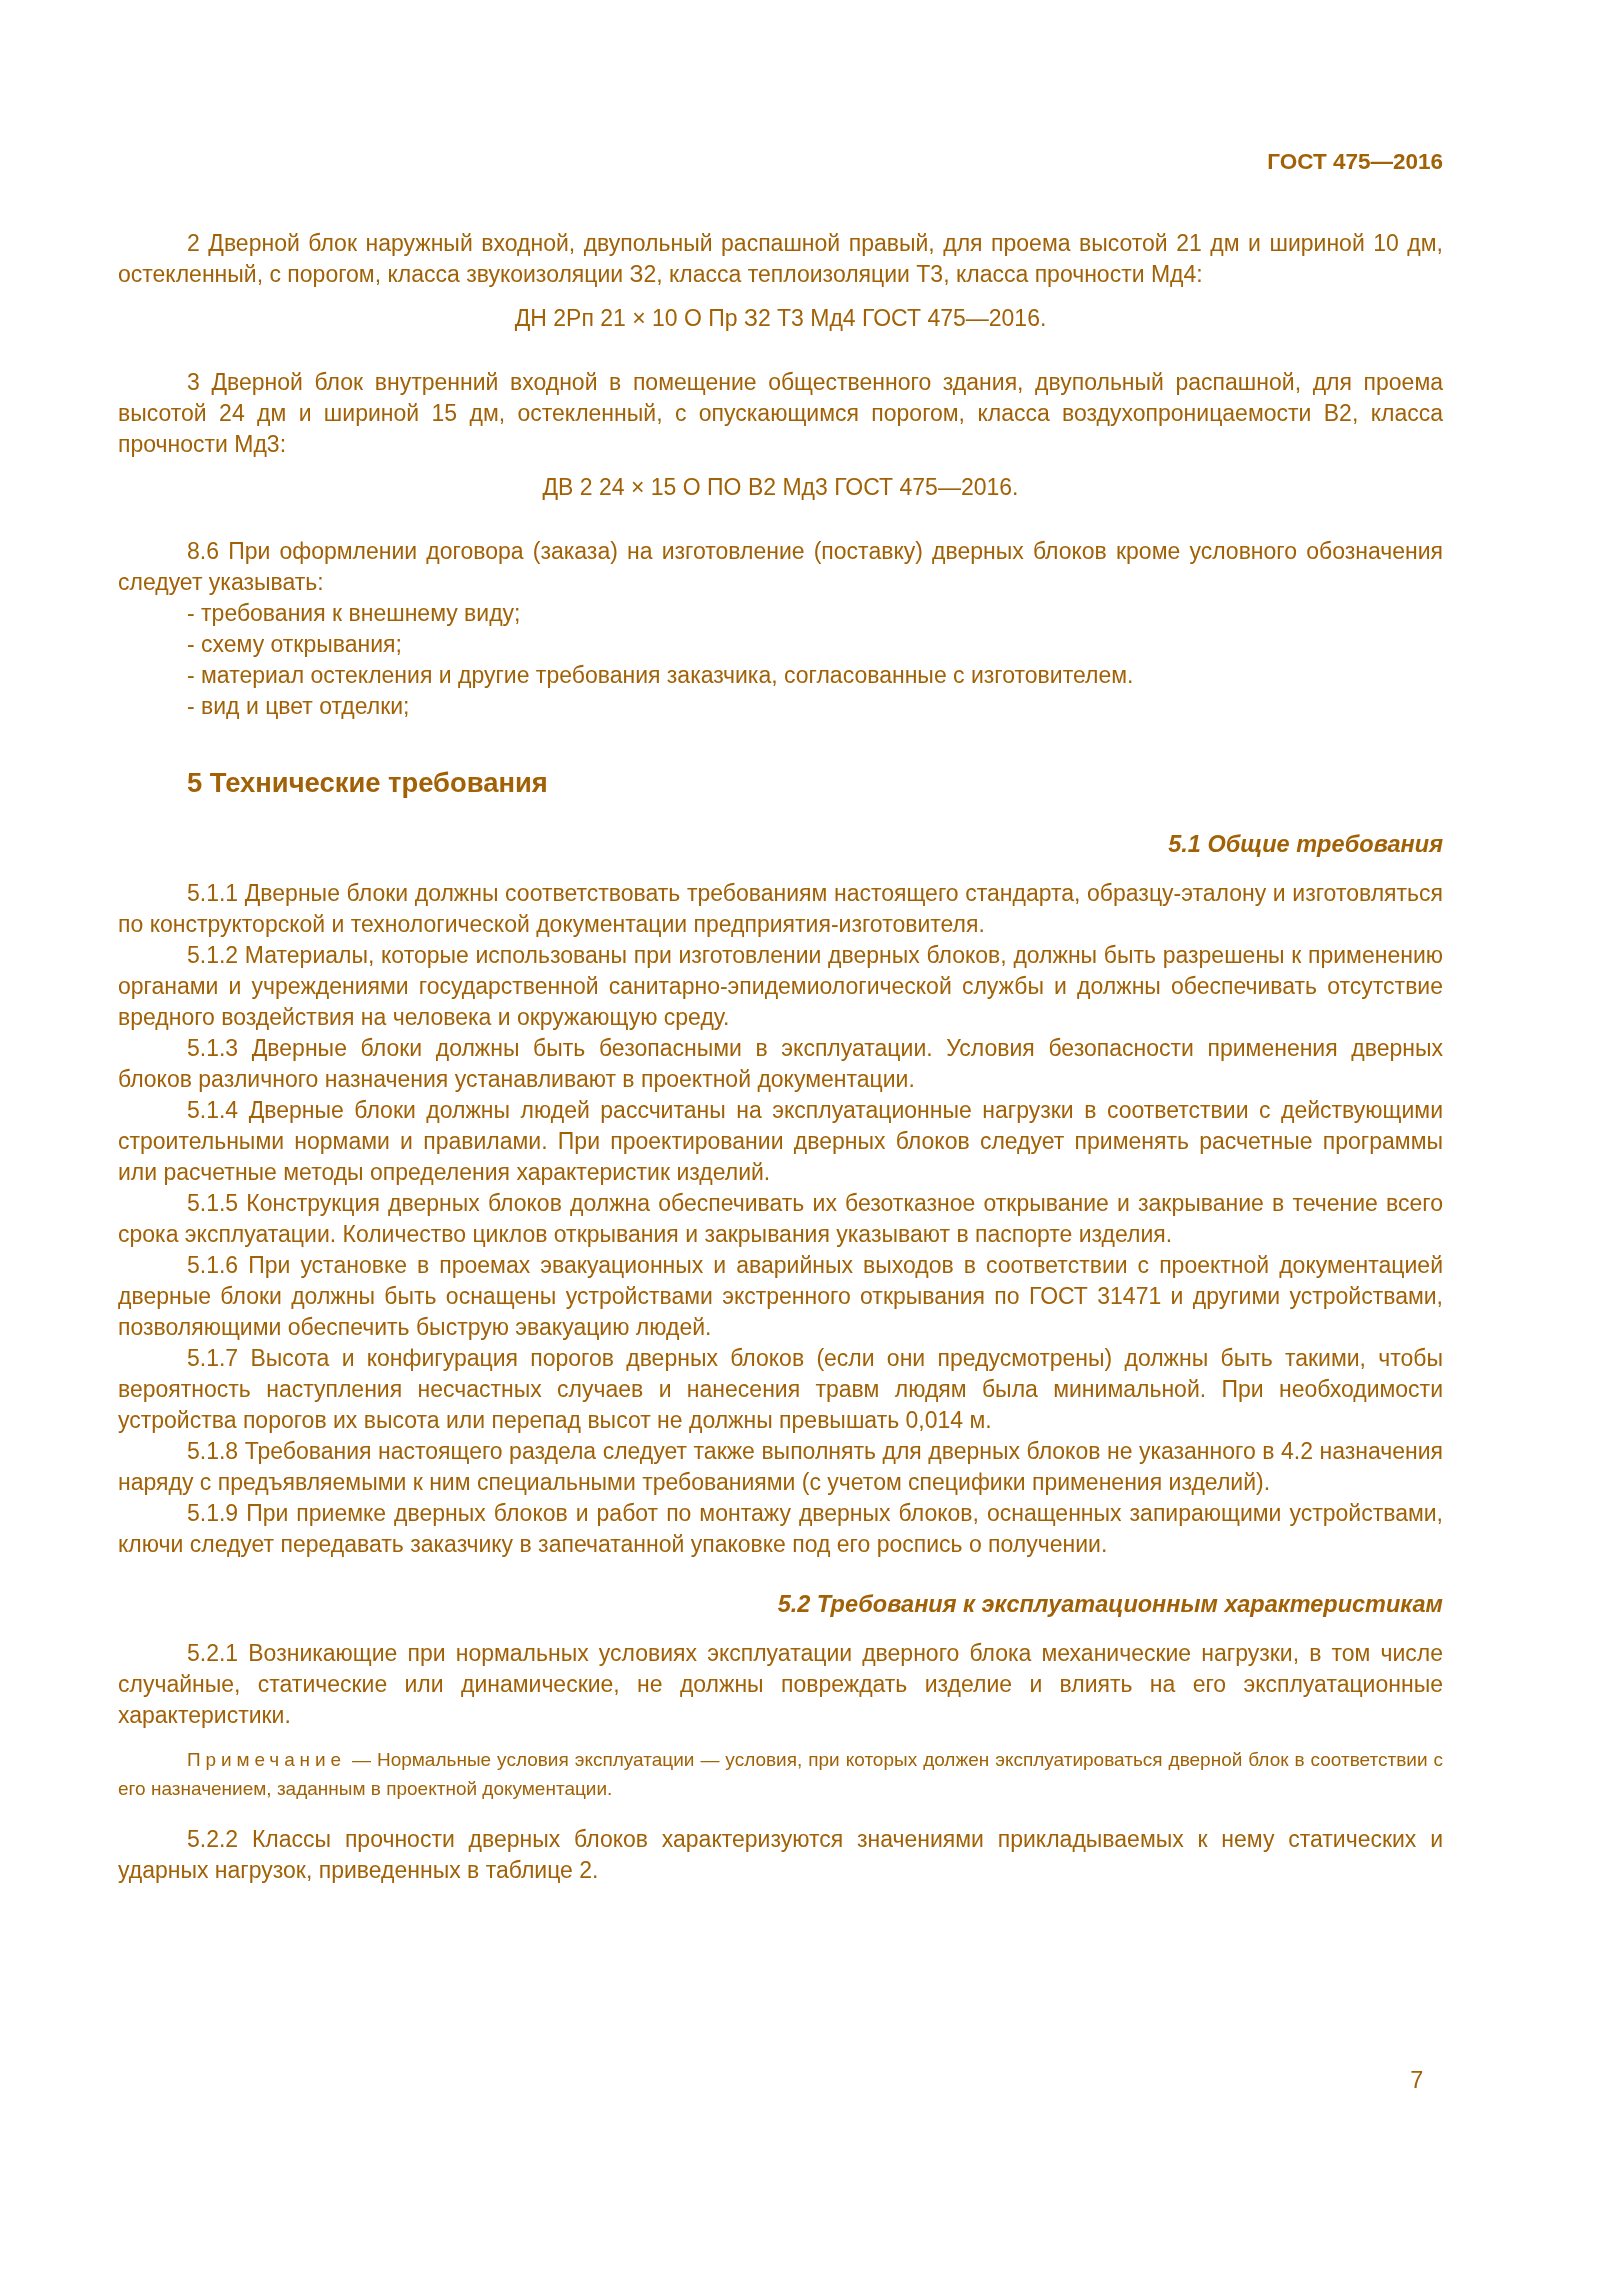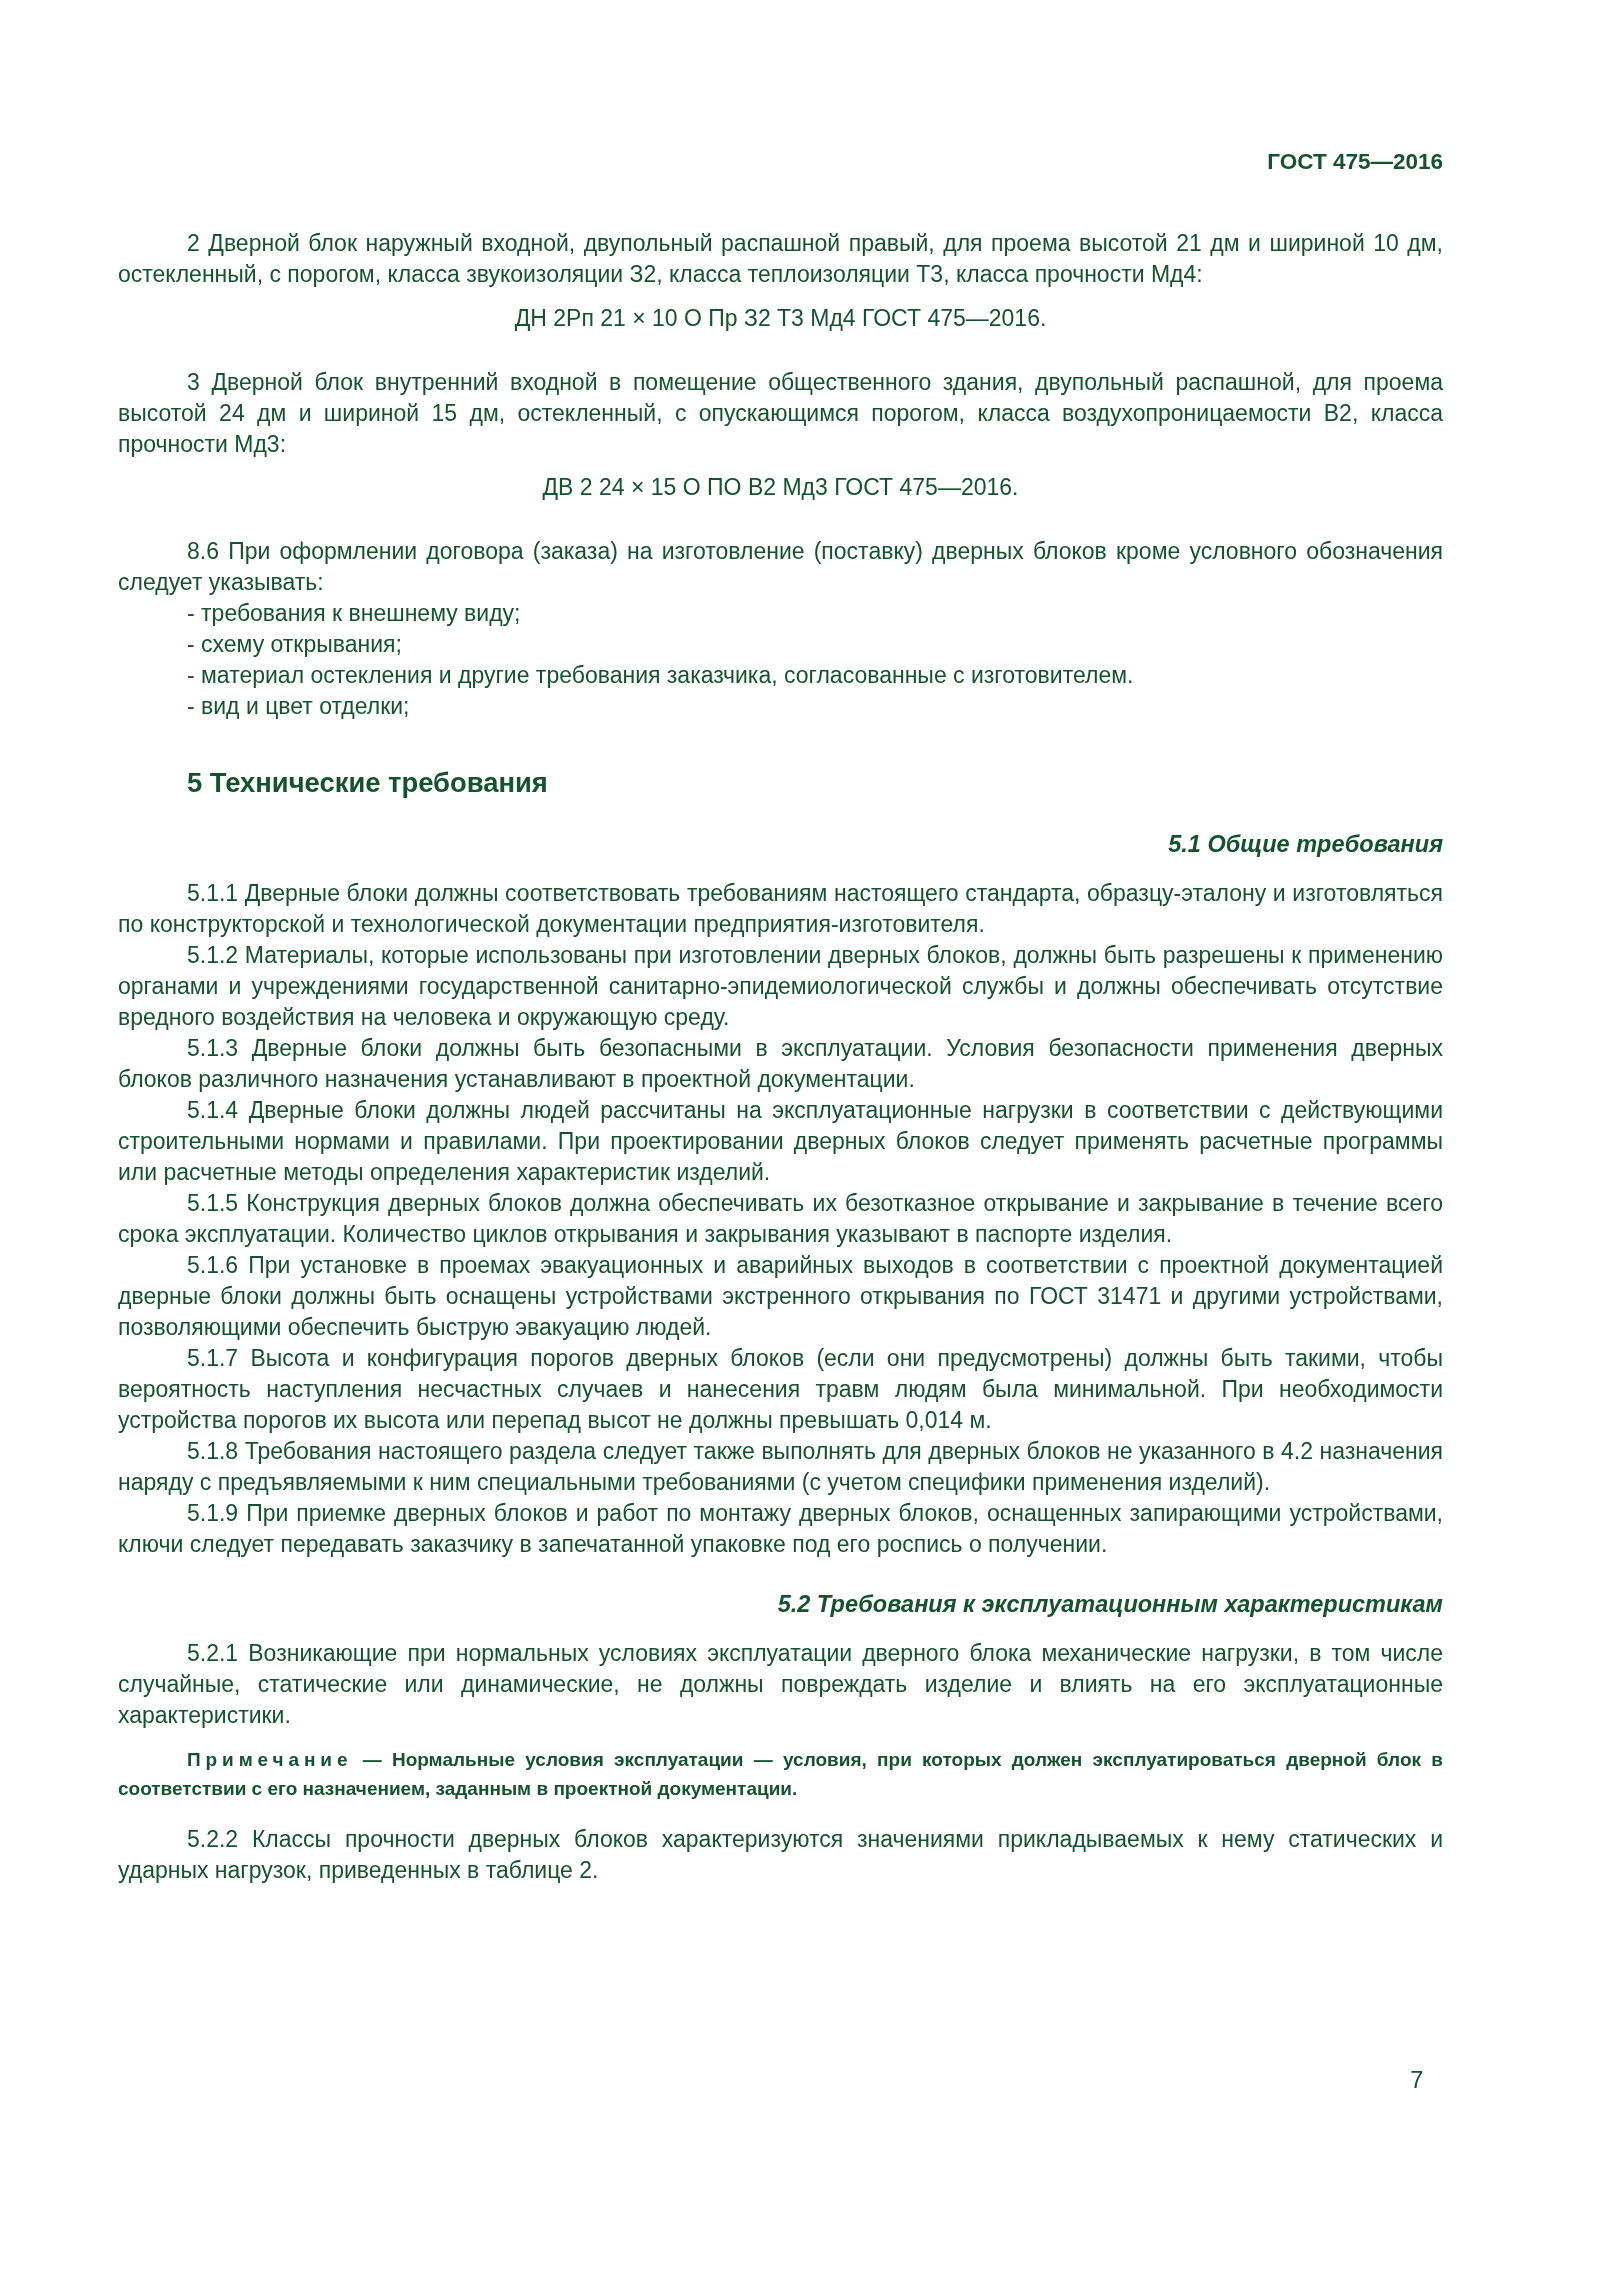--- a/index.html
+++ b/index.html
@@ -7,21 +7,21 @@
     margin: 0;
     padding: 0;
     background: #ffffff;
   }
   .page {
     position: relative;
     width: 1621px;
     height: 2293px;
     background: #ffffff;
     font-family: "Liberation Sans", "DejaVu Sans", sans-serif;
-    color: #14532d;
+    color: #a16207;
     overflow: hidden;
   }
   .running-header {
     position: absolute;
     top: 147px;
     left: 118px;
     width: 1325px;
     text-align: right;
     font-weight: 700;
     font-size: 22.5px;
@@ -60,21 +60,20 @@
     margin: 29px 0 17.6px 0;
     font-style: italic;
   }
   .blk-list-item {
     text-align: left;
   }
   .blk-note {
     font-size: 19px;
     line-height: 29px;
     margin: 14.7px 0 20.6px 0;
-    font-weight: bold;
   }
   .note-label {
     letter-spacing: 4.9px;
   }
   .page-footer {
     position: absolute;
     top: 2066px;
     left: 118px;
     width: 1325px;
     box-sizing: border-box;

